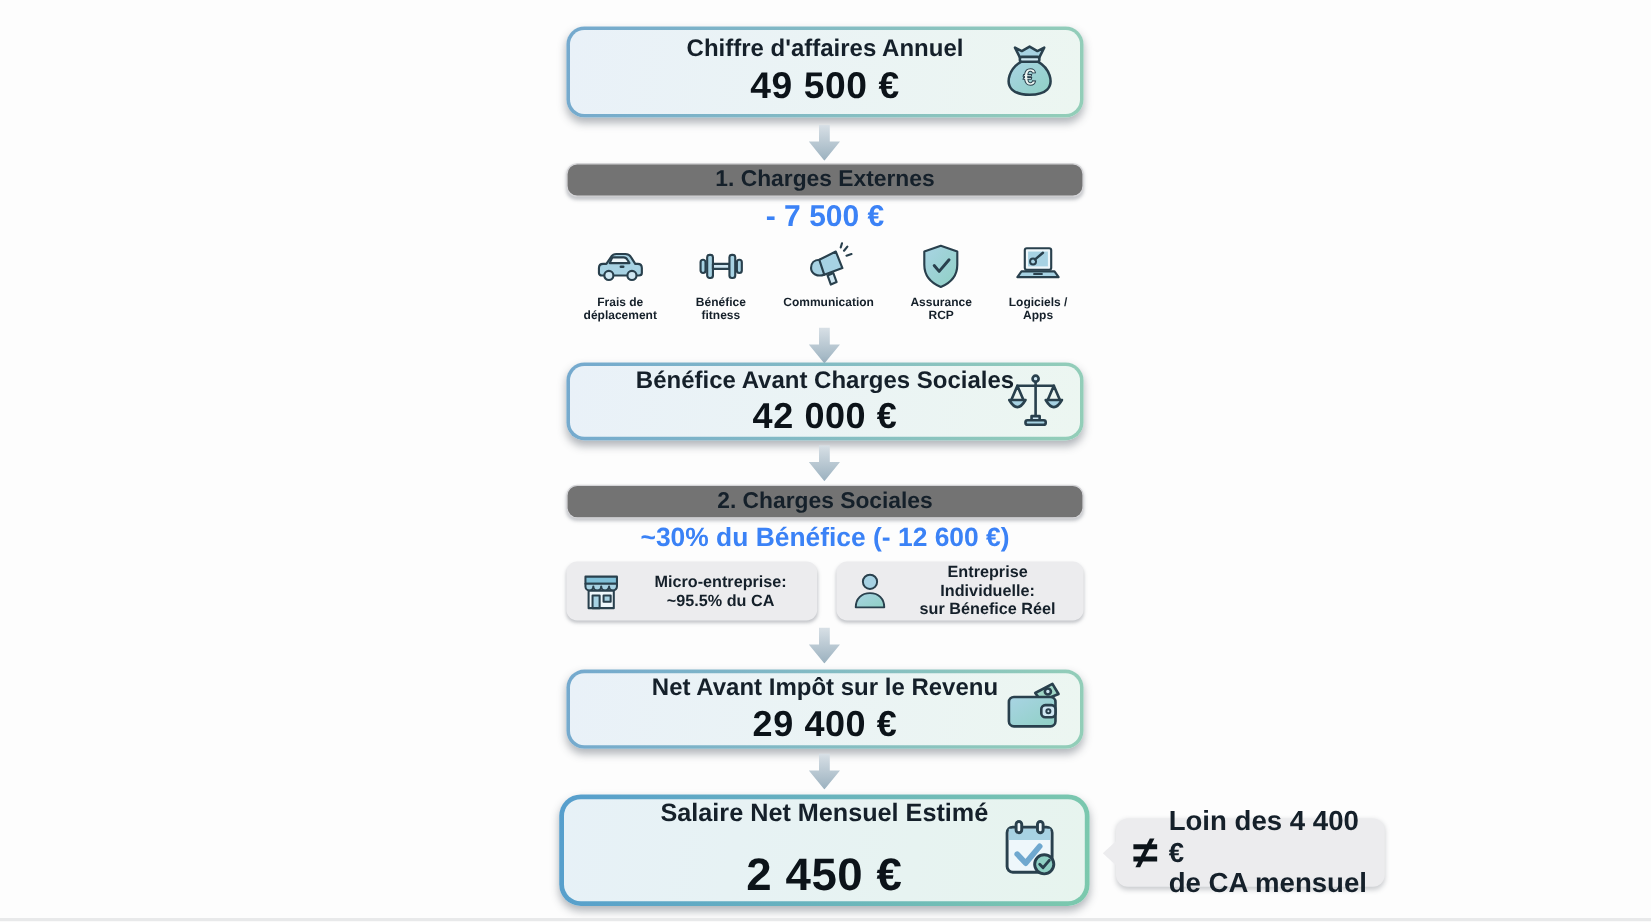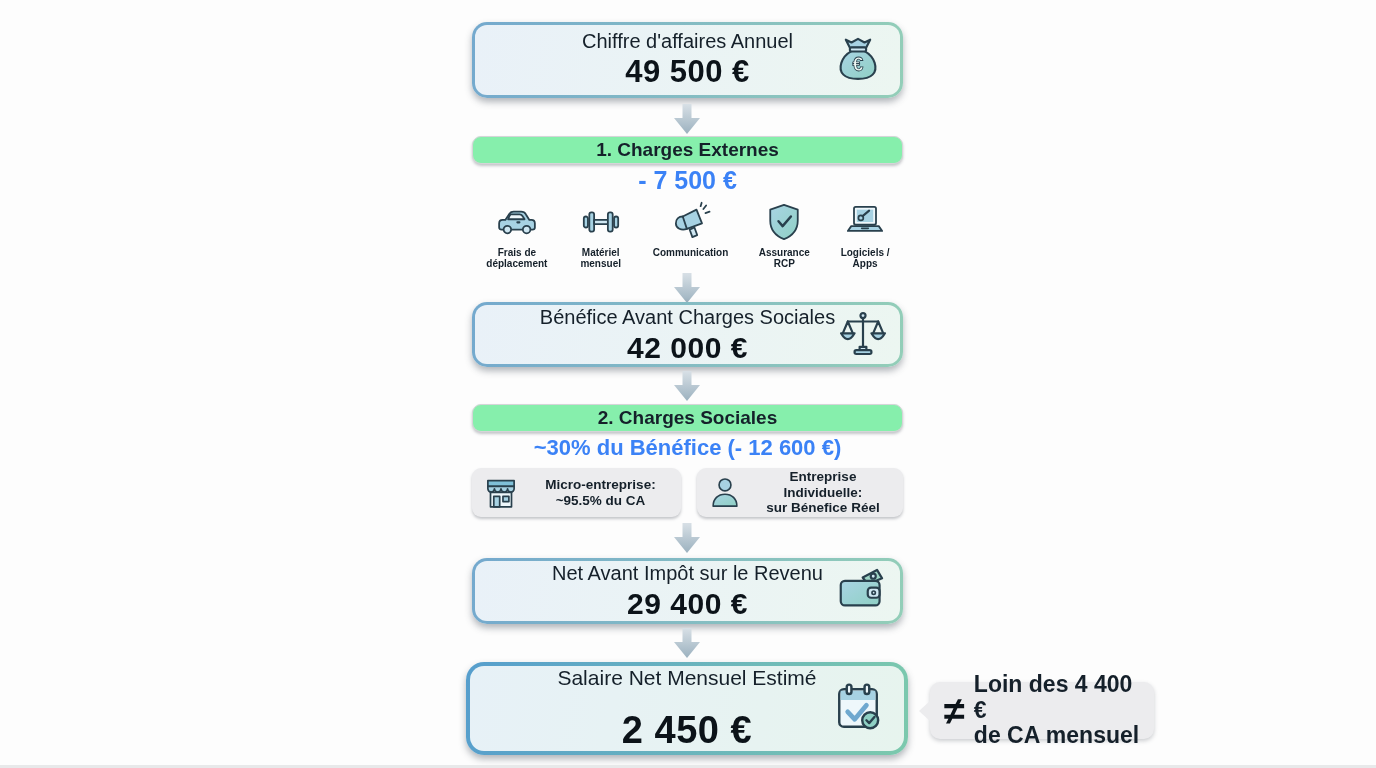--- a/index.html
+++ b/index.html
@@ -10,28 +10,28 @@
   
   .gbox{position:absolute;border-radius:15px;padding:3px;
         background:linear-gradient(100deg,#74a9ce 0%,#93ceb8 100%);
         box-shadow:0 4px 7px rgba(55,65,78,.38);box-sizing:border-box;}
   .gbox-inner{width:100%;height:100%;border-radius:12px;position:relative;box-sizing:border-box;
         background:linear-gradient(100deg,#e9f1f8 0%,#ecf6f1 100%);
         display:flex;flex-direction:column;justify-content:center;align-items:center;}
   .gbox.final{padding:4px;border-radius:18px;
         background:linear-gradient(100deg,#569ecd 0%,#7cc9ad 100%);}
   .gbox.final .gbox-inner{border-radius:14px;background:linear-gradient(100deg,#e7f1f7 0%,#e7f4ee 100%);}
-  .box-title{font-weight:normal;font-size:20px;line-height:1.15;color:#15202a;}
+  .box-title{font-weight:bold;font-size:20px;line-height:1.15;color:#15202a;}
   .box-value{font-weight:bold;font-size:31px;line-height:1.1;color:#0c1319;letter-spacing:.5px;margin-top:2px;}
   .gbox.final .box-title{font-size:21px;}
   .gbox.final .box-value{font-size:38px;margin-top:20px;}
   .box-icon{position:absolute;top:50%;transform:translateY(-50%);}
 
   
-  .hbar{position:absolute;left:472px;width:431px;height:28px;background:#86efac;
+  .hbar{position:absolute;left:472px;width:431px;height:28px;background:#737373;
         border:1px solid #d5d5d8;border-radius:9px;box-shadow:0 2px 3px rgba(90,95,105,.35);
         display:flex;align-items:center;justify-content:center;
         font-weight:bold;font-size:19px;color:#15202a;box-sizing:border-box;}
 
   
   .amount{position:absolute;left:472px;width:431px;text-align:center;
         color:#3b82f6;font-weight:bold;}
   .amount.a1{font-size:25px;}
   .amount.a2{font-size:22px;}
 
@@ -122,21 +122,21 @@
     <div class="exp-item" style="width:66px;">
       <span>
         <svg width="46" height="44" viewBox="0 0 64 64">
           <rect class="st" x="7" y="24" width="6" height="16" rx="3" fill="#a7d2e3"></rect>
           <rect class="st" x="15" y="18" width="7" height="28" rx="3" fill="#a7d2e3"></rect>
           <rect class="st" x="22" y="29" width="20" height="6" fill="#cfe7f2"></rect>
           <rect class="st" x="42" y="18" width="7" height="28" rx="3" fill="#a7d2e3"></rect>
           <rect class="st" x="51" y="24" width="6" height="16" rx="3" fill="#a7d2e3"></rect>
         </svg>
       </span>
-      <div class="exp-label">Matériel mensuel</div>
+      <div class="exp-label">Bénéfice fitness</div>
     </div>
     <div class="exp-item" style="width:102px;">
       <span>
         <svg width="46" height="44" viewBox="0 0 64 64">
           <path class="st" d="M10 34 C10 28 14 24 20 24 L40 14 L48 34 L26 42 C18 45 10 41 10 34 Z" fill="#a7d2e3"></path>
           <path class="st nf" d="M20 24 L26 42"></path>
           <path class="st" d="M30 43 L34 54 L41 51 L37 40 Z" fill="#cfe7f2"></path>
           <path class="st nf" d="M50 13 L54 8 M53 19 L59 17 M46 9 L47.5 4"></path>
         </svg>
       </span>

